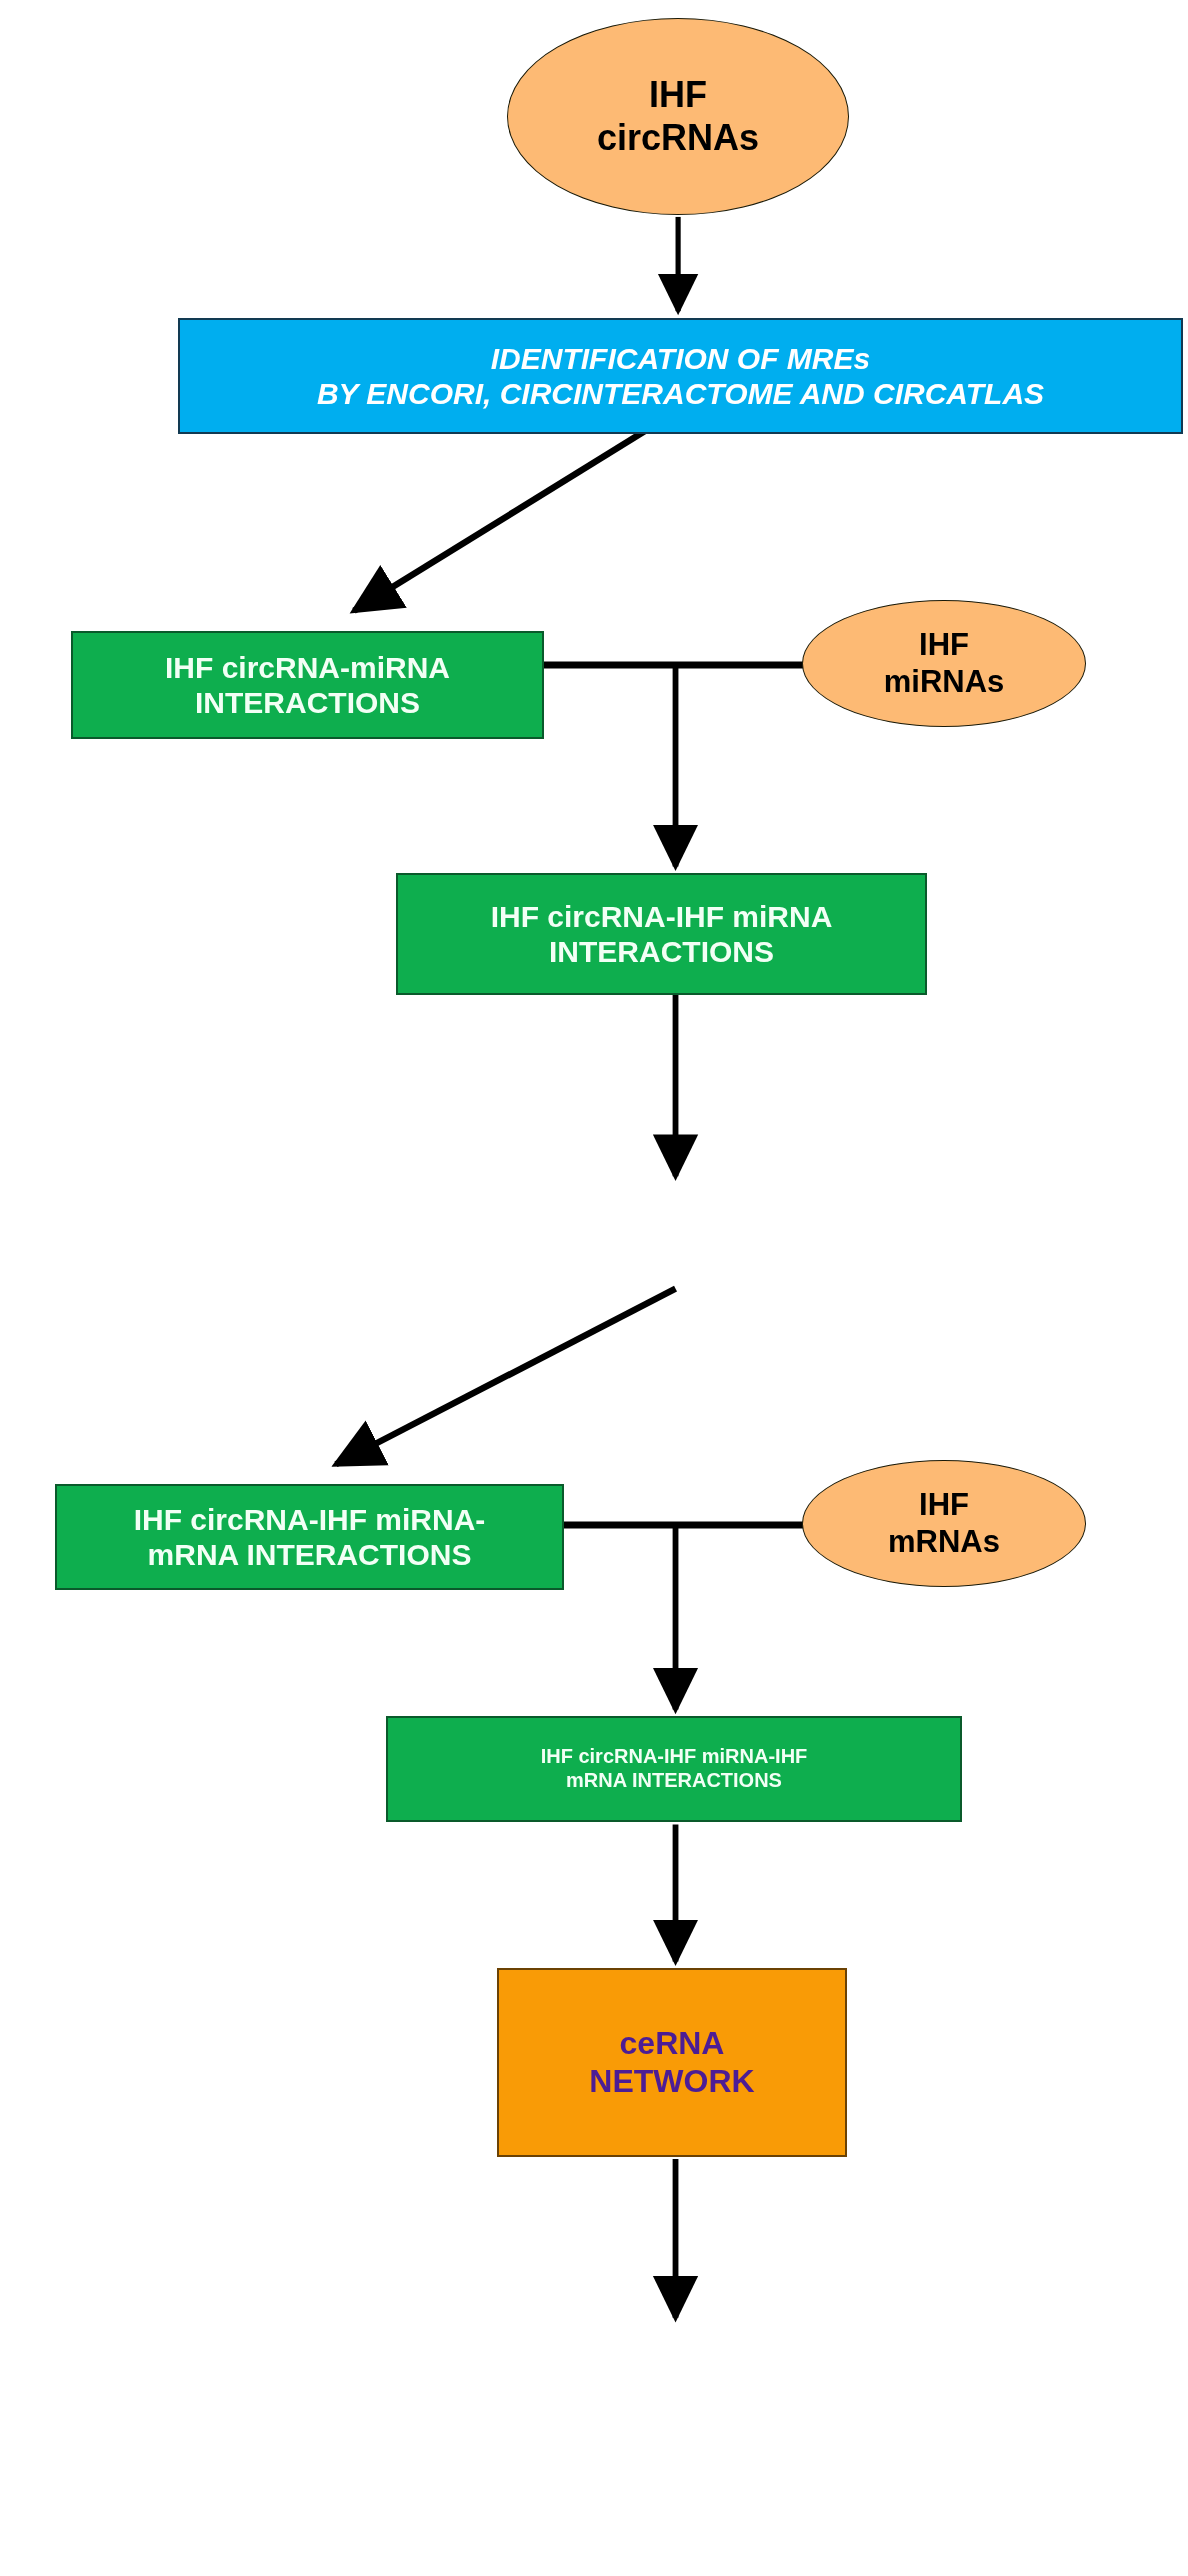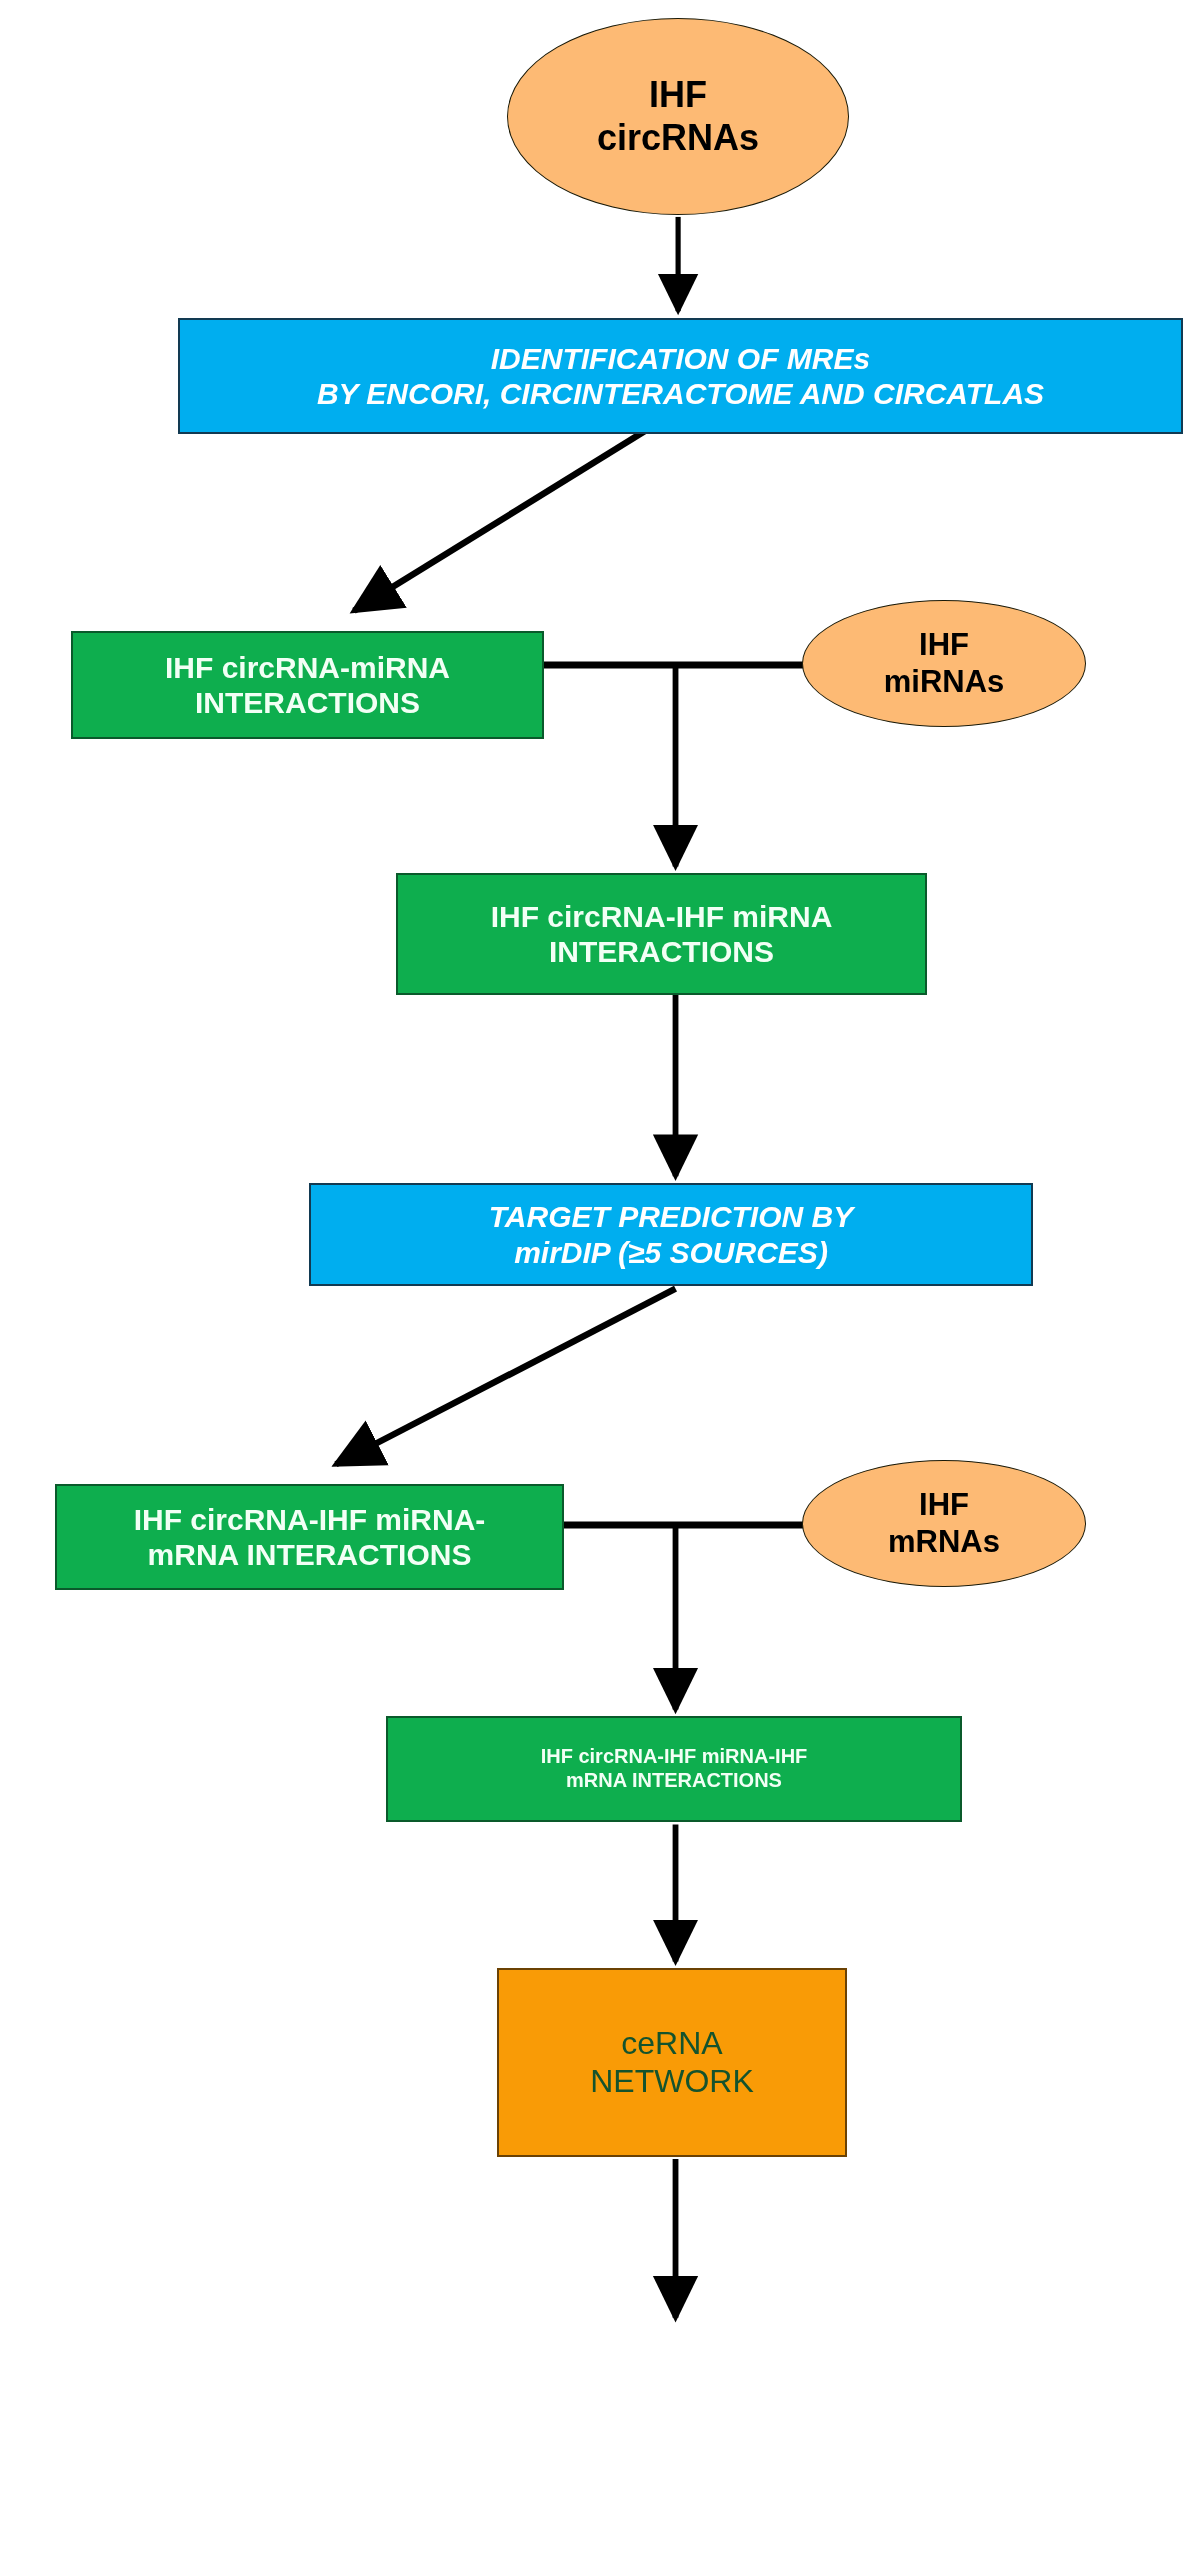--- a/index.html
+++ b/index.html
@@ -66,22 +66,22 @@
     background: #0eae4e;
     border-width: 2.6px;
     border-color: #0a5a2b;
     color: #f2fff5;
     font-weight: bold;
   }
   .box-orange {
     background: #f99b06;
     border-width: 2.6px;
     border-color: #6b4204;
-    color: #14532d;
-    font-weight: normal;
+    color: #4c1d95;
+    font-weight: bold;
     justify-content: flex-end;
   }
   .box-darkblue {
     background: #0b63f6;
     border-width: 2.6px;
     border-color: #0a1f52;
     color: #f2f8ff;
     font-weight: bold;
   }
 
@@ -148,24 +148,20 @@
   <div id="n-mirnas" class="node ellipse">
     <span class="label">IHF
 miRNAs</span>
   </div>
 
   <div id="n-circ-ihfmi" class="node box box-green">
     <span class="label">IHF circRNA-IHF miRNA
 INTERACTIONS</span>
   </div>
 
-  <div id="n-target" class="node box box-lightblue">
-    <span class="label">TARGET PREDICTION BY
-mirDIP (≥5 SOURCES)</span>
-  </div>
 
   <div id="n-circ-mi-mr" class="node box box-green">
     <span class="label">IHF circRNA-IHF miRNA-
 mRNA INTERACTIONS</span>
   </div>
 
   <div id="n-mrnas" class="node ellipse">
     <span class="label">IHF
 mRNAs</span>
   </div>

